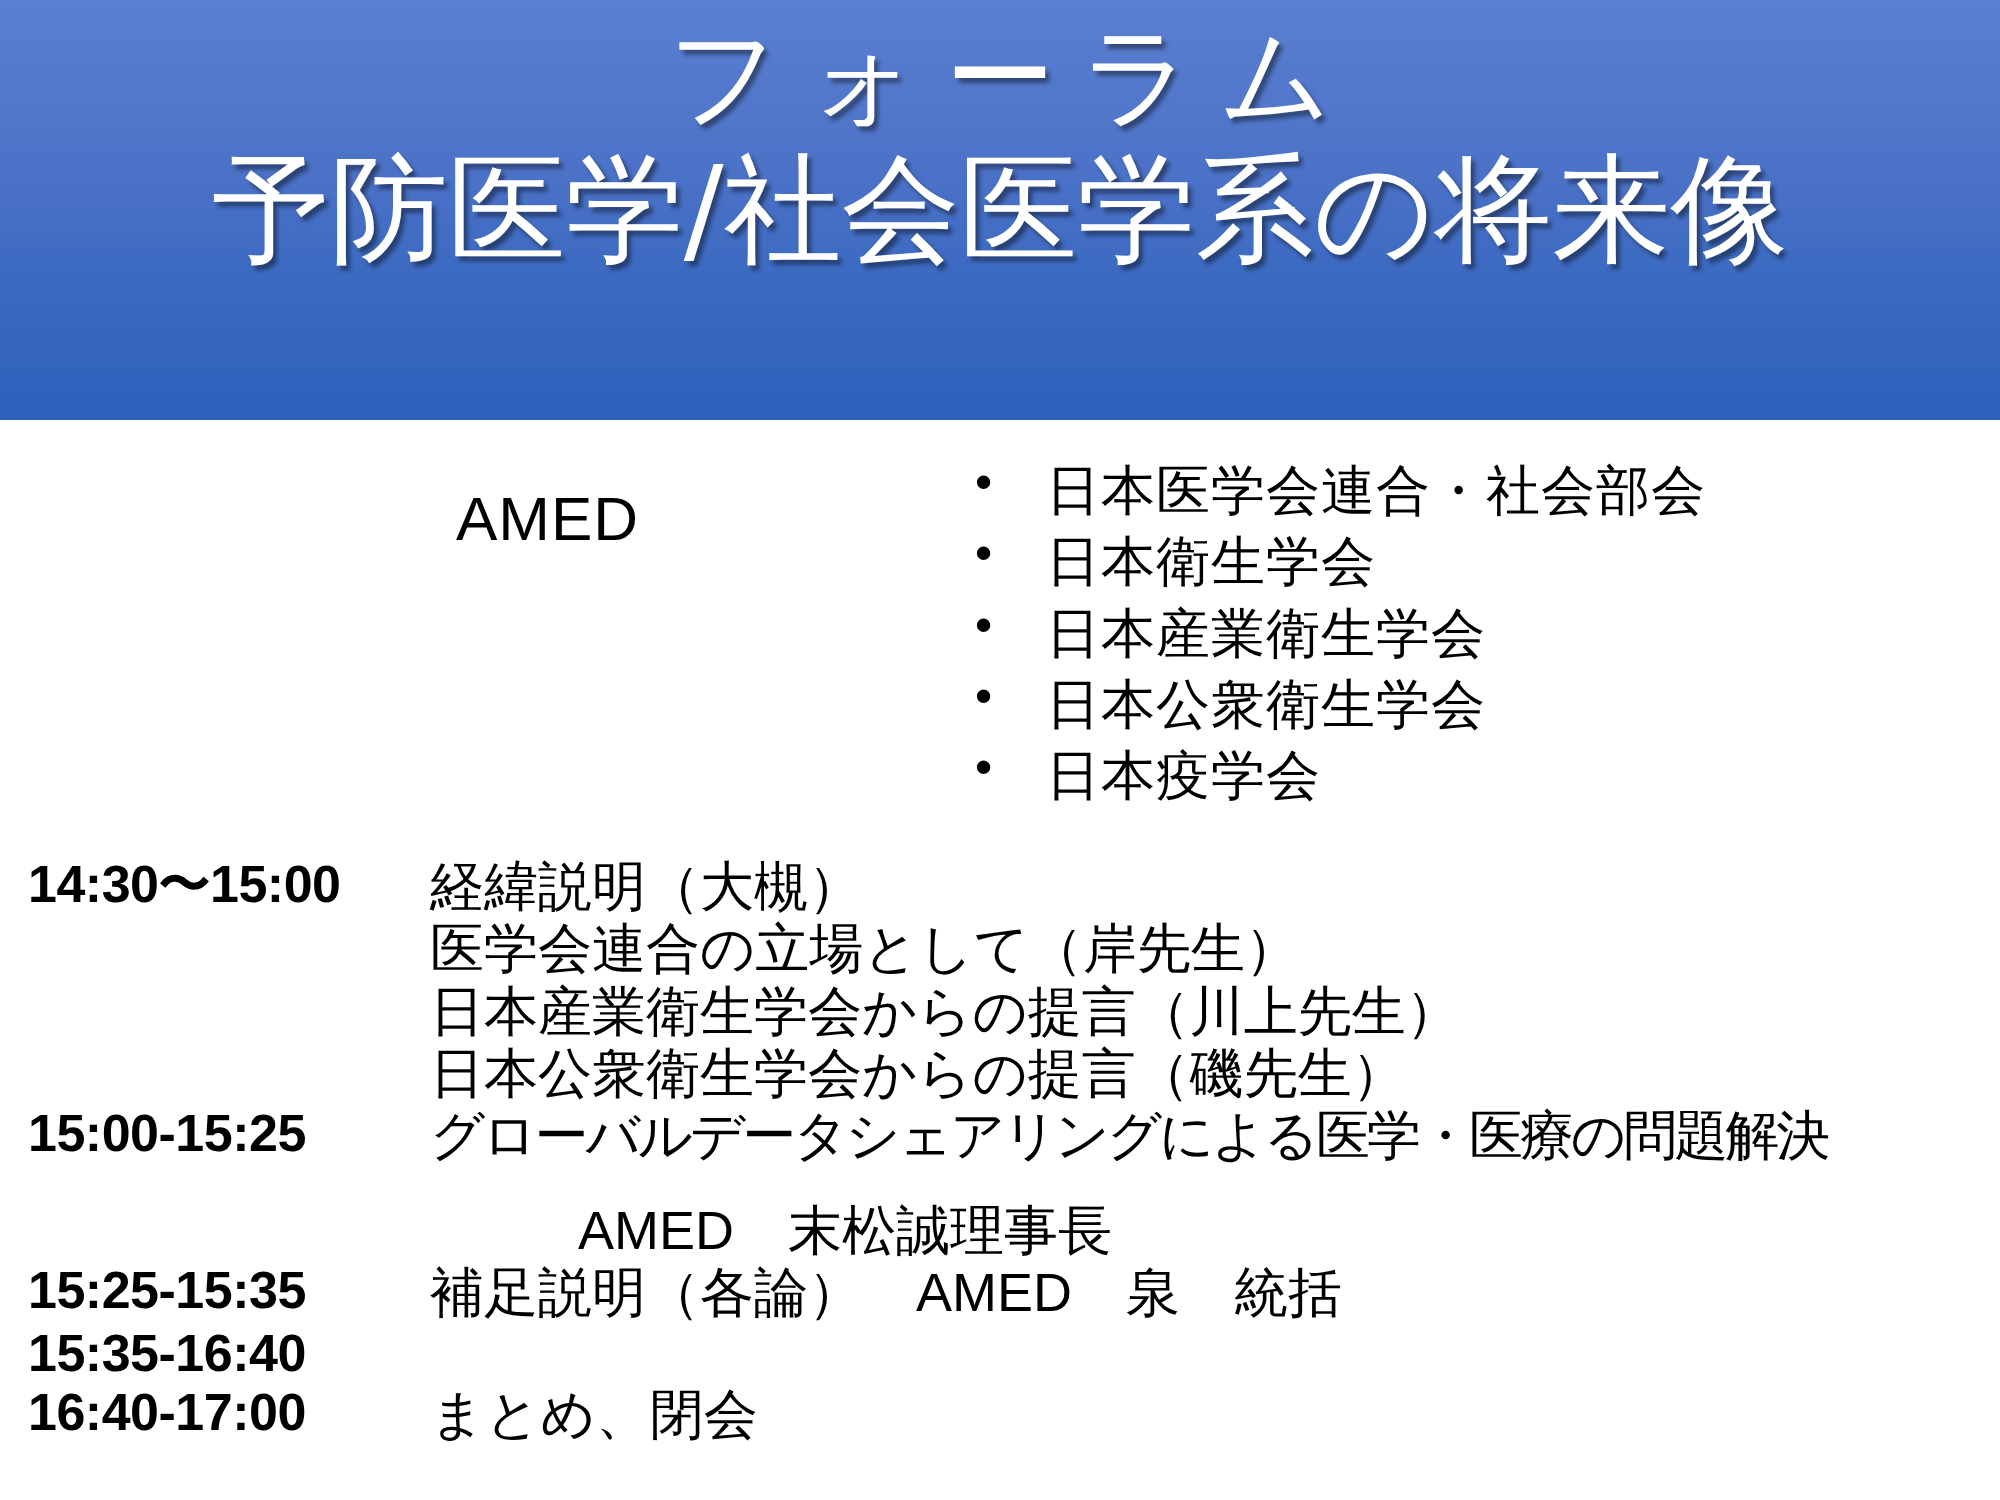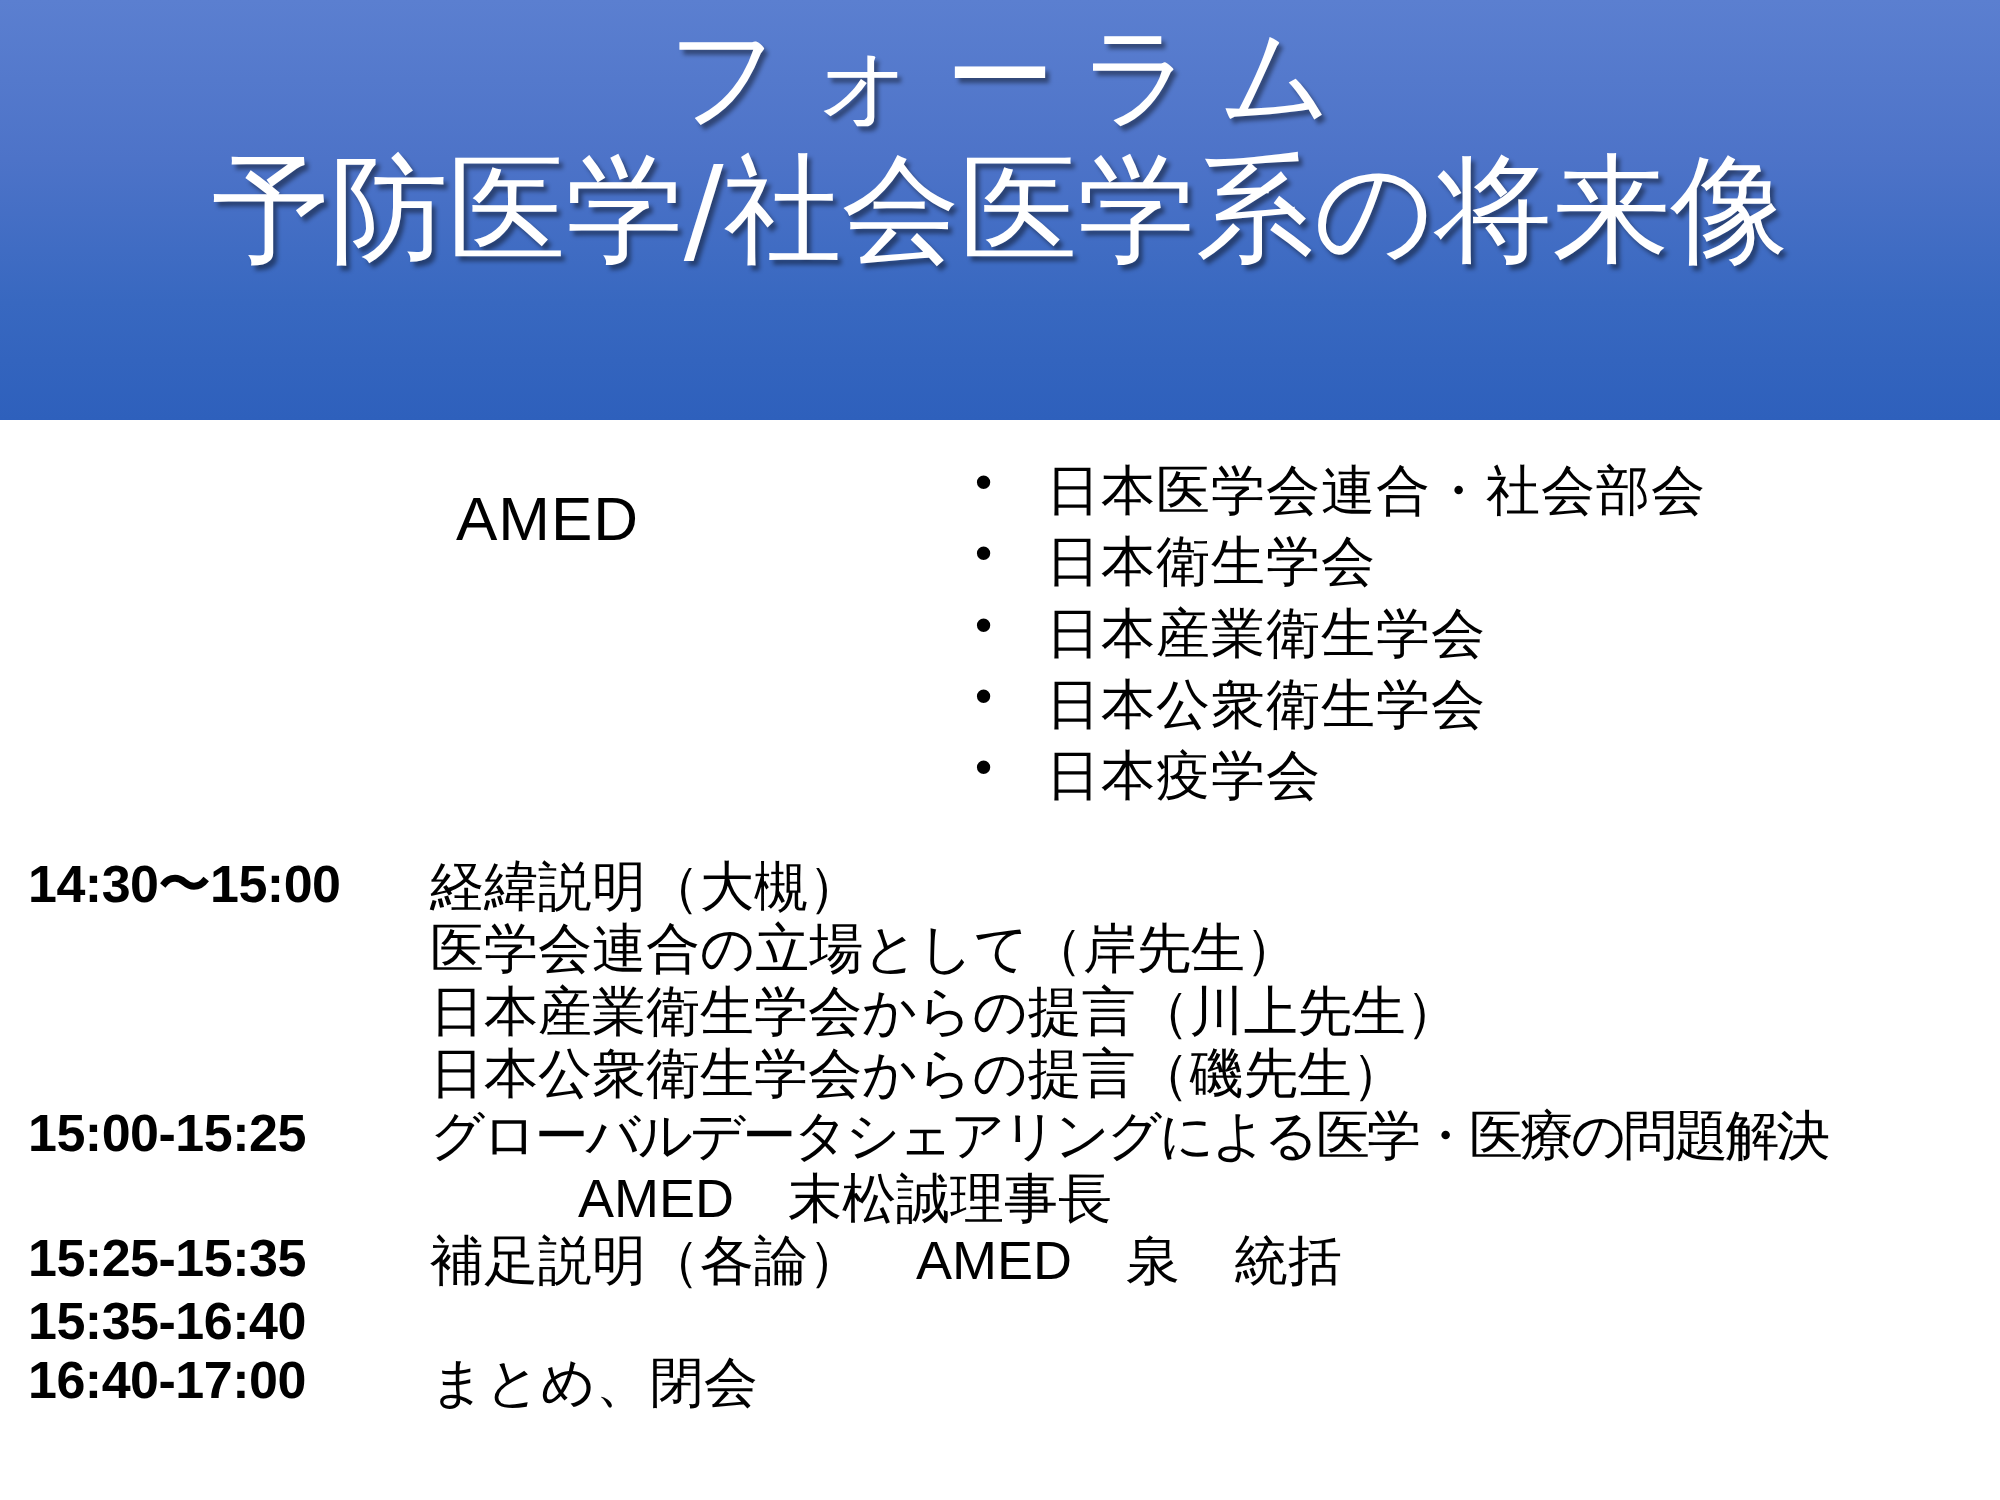--- a/index.html
+++ b/index.html
@@ -131,20 +131,21 @@
   .sched-body .ln {
     font-size: 54px;
     line-height: 1.155;
     white-space: nowrap;
     font-family: Liberation Sans, sans-serif;
     letter-spacing: 0px;
   }
   .ln.indent-amed {
     padding-left: 148px;
     font-family: "Liberation Sans", "DejaVu Sans", sans-serif;
+    margin-top: 32px;
   }
   .ln.tight {
     letter-spacing: -3px;
   }
 </style>
 </head>
 <body>
 
 <div id="slide">
 

